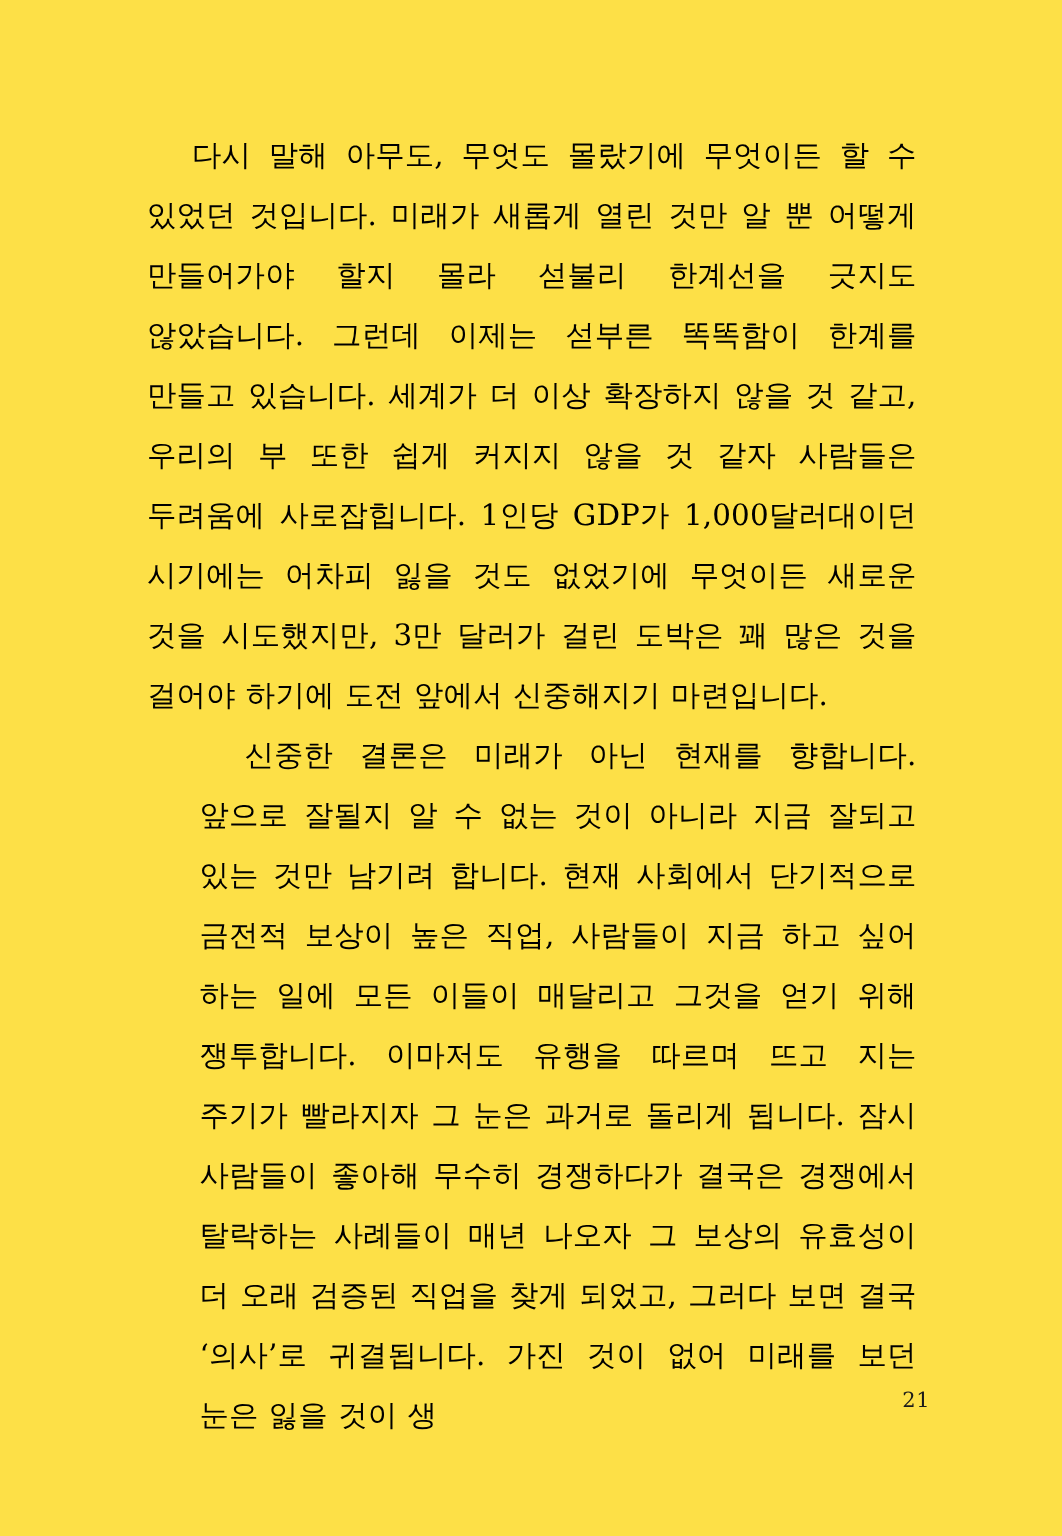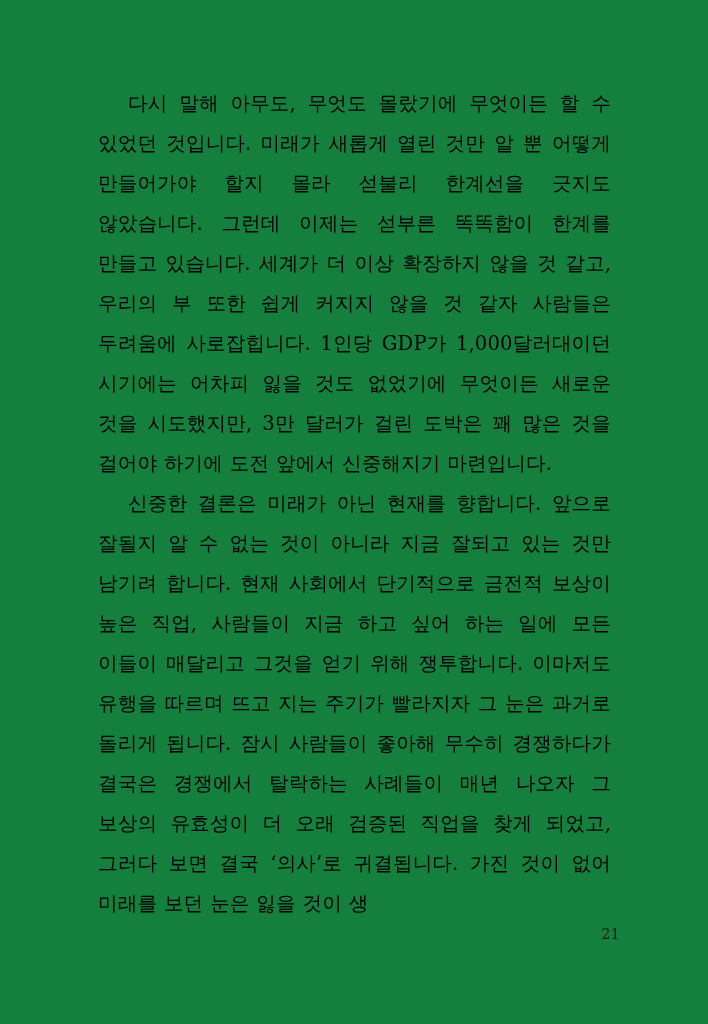--- a/index.html
+++ b/index.html
@@ -10,21 +10,21 @@
   }
   body {
     font-family: "DejaVu Serif", "Liberation Serif", serif;
     color: #000000;
     -webkit-font-smoothing: antialiased;
   }
   .page {
     position: relative;
     width: 708px;
     height: 1024px;
-    background: #15803d;
+    background: #fde047;
     overflow: hidden;
     margin: 0 auto;
   }
   .text-body {
     position: absolute;
     left: 98px;
     top: 84px;
     width: 513px;
   }
   .para {
@@ -35,20 +35,21 @@
     text-justify: inter-character;
     text-indent: 30px;
     letter-spacing: 0.1px;
     word-spacing: 0.5px;
     word-break: keep-all;
     overflow-wrap: break-word;
     hyphens: none;
   }
   .para + .para {
     margin-top: 0;
+    margin-left: 35px;
   }
   .page-number {
     position: absolute;
     right: 88px;
     top: 925px;
     font-size: 14px;
     line-height: 18px;
     text-align: right;
     font-family: "DejaVu Serif", "Liberation Serif", serif;
     color: #1a1a1a;

